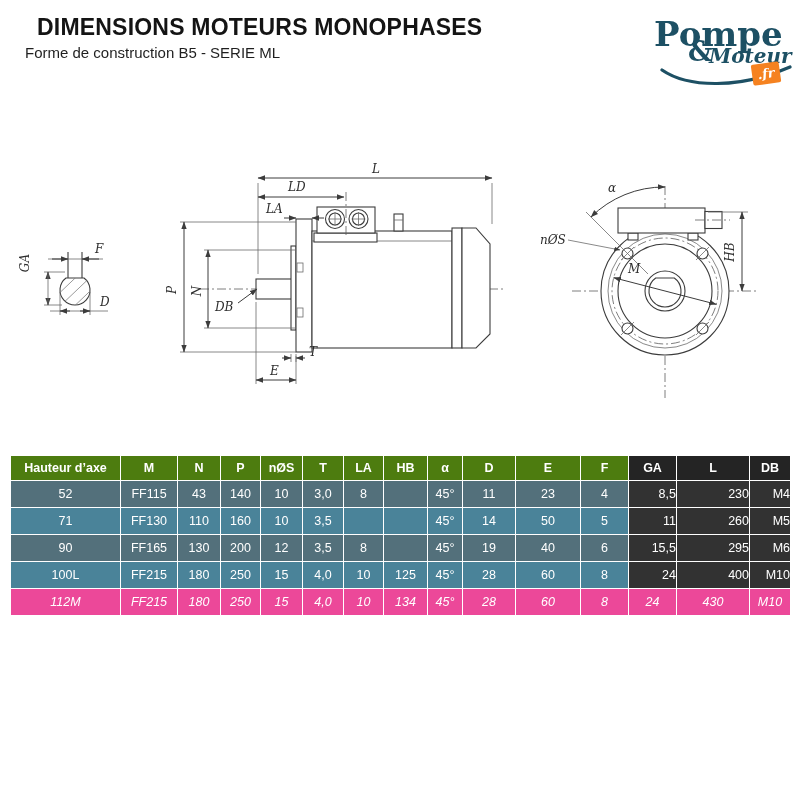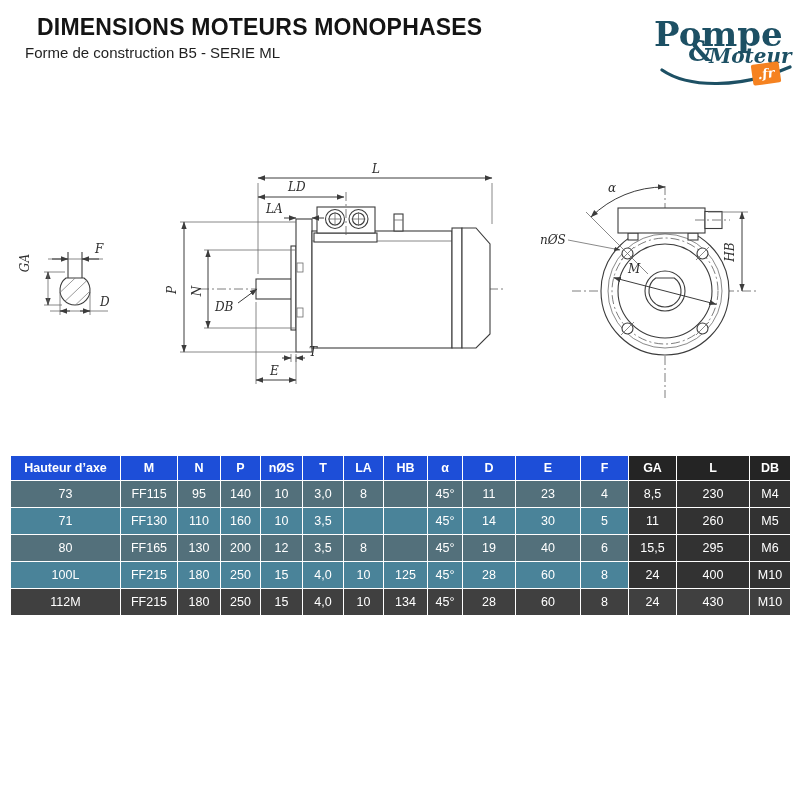--- a/index.html
+++ b/index.html
@@ -52,32 +52,32 @@
   .dlab {
     font-family:"DejaVu Serif", serif; font-style:italic;
     font-size:12px; fill:#2d2d2d;
   }
   
   table.dims {
     position:absolute; left:10px; top:455px; width:780px;
     border-collapse:collapse; table-layout:fixed;
   }
   table.dims th {
-    background:#1d4ed8; color:#fff; font-size:12.5px; font-weight:bold;
+    background:#4d7c0f; color:#fff; font-size:12.5px; font-weight:bold;
     height:24px; border:1px solid #fff; text-align:center; padding:0;
   }
   table.dims th.dark { background:#242424; }
   table.dims td {
     color:#fff; font-size:12.5px; height:26px; text-align:center;
     border:1px solid #fff; padding:0;
   }
   tr.rA td { background:#53707b; }
   tr.rB td { background:#4a8399;margin-top:10px; }
-  table.dims td.dark { background:#323232; }
-  tr.hl td, tr.hl td.dark { background:#404040; }
+  table.dims td.dark { background:#323232;text-align:right; }
+  tr.hl td, tr.hl td.dark { background:#ec4899;font-style:italic; }
 </style>
 </head>
 <body>
 
 <div class="title">DIMENSIONS MOTEURS MONOPHASES</div>
 <div class="subtitle">Forme de construction B5 - SERIE ML</div>
 
 <div class="logo">
   <svg width="150" height="80" viewBox="0 0 150 80">
     <path d="M14,56 C40,74 92,75 142,53" fill="none" stroke="#1d5064" stroke-width="3.2" stroke-linecap="round"></path>
@@ -272,23 +272,23 @@
         <th>D</th>
         <th>E</th>
         <th>F</th>
         <th class="dark">GA</th>
         <th class="dark">L</th>
         <th class="dark">DB</th>
       </tr>
   </thead>
   <tbody id="tbl-body">
       <tr class="rA">
-        <td>73</td>
+        <td>52</td>
         <td>FF115</td>
-        <td>95</td>
+        <td>43</td>
         <td>140</td>
         <td>10</td>
         <td>3,0</td>
         <td>8</td>
         <td></td>
         <td>45°</td>
         <td>11</td>
         <td>23</td>
         <td>4</td>
         <td class="dark">8,5</td>
@@ -299,28 +299,28 @@
         <td>71</td>
         <td>FF130</td>
         <td>110</td>
         <td>160</td>
         <td>10</td>
         <td>3,5</td>
         <td></td>
         <td></td>
         <td>45°</td>
         <td>14</td>
-        <td>30</td>
+        <td>50</td>
         <td>5</td>
         <td class="dark">11</td>
         <td class="dark">260</td>
         <td class="dark">M5</td>
       </tr>
       <tr class="rA">
-        <td>80</td>
+        <td>90</td>
         <td>FF165</td>
         <td>130</td>
         <td>200</td>
         <td>12</td>
         <td>3,5</td>
         <td>8</td>
         <td></td>
         <td>45°</td>
         <td>19</td>
         <td>40</td>

